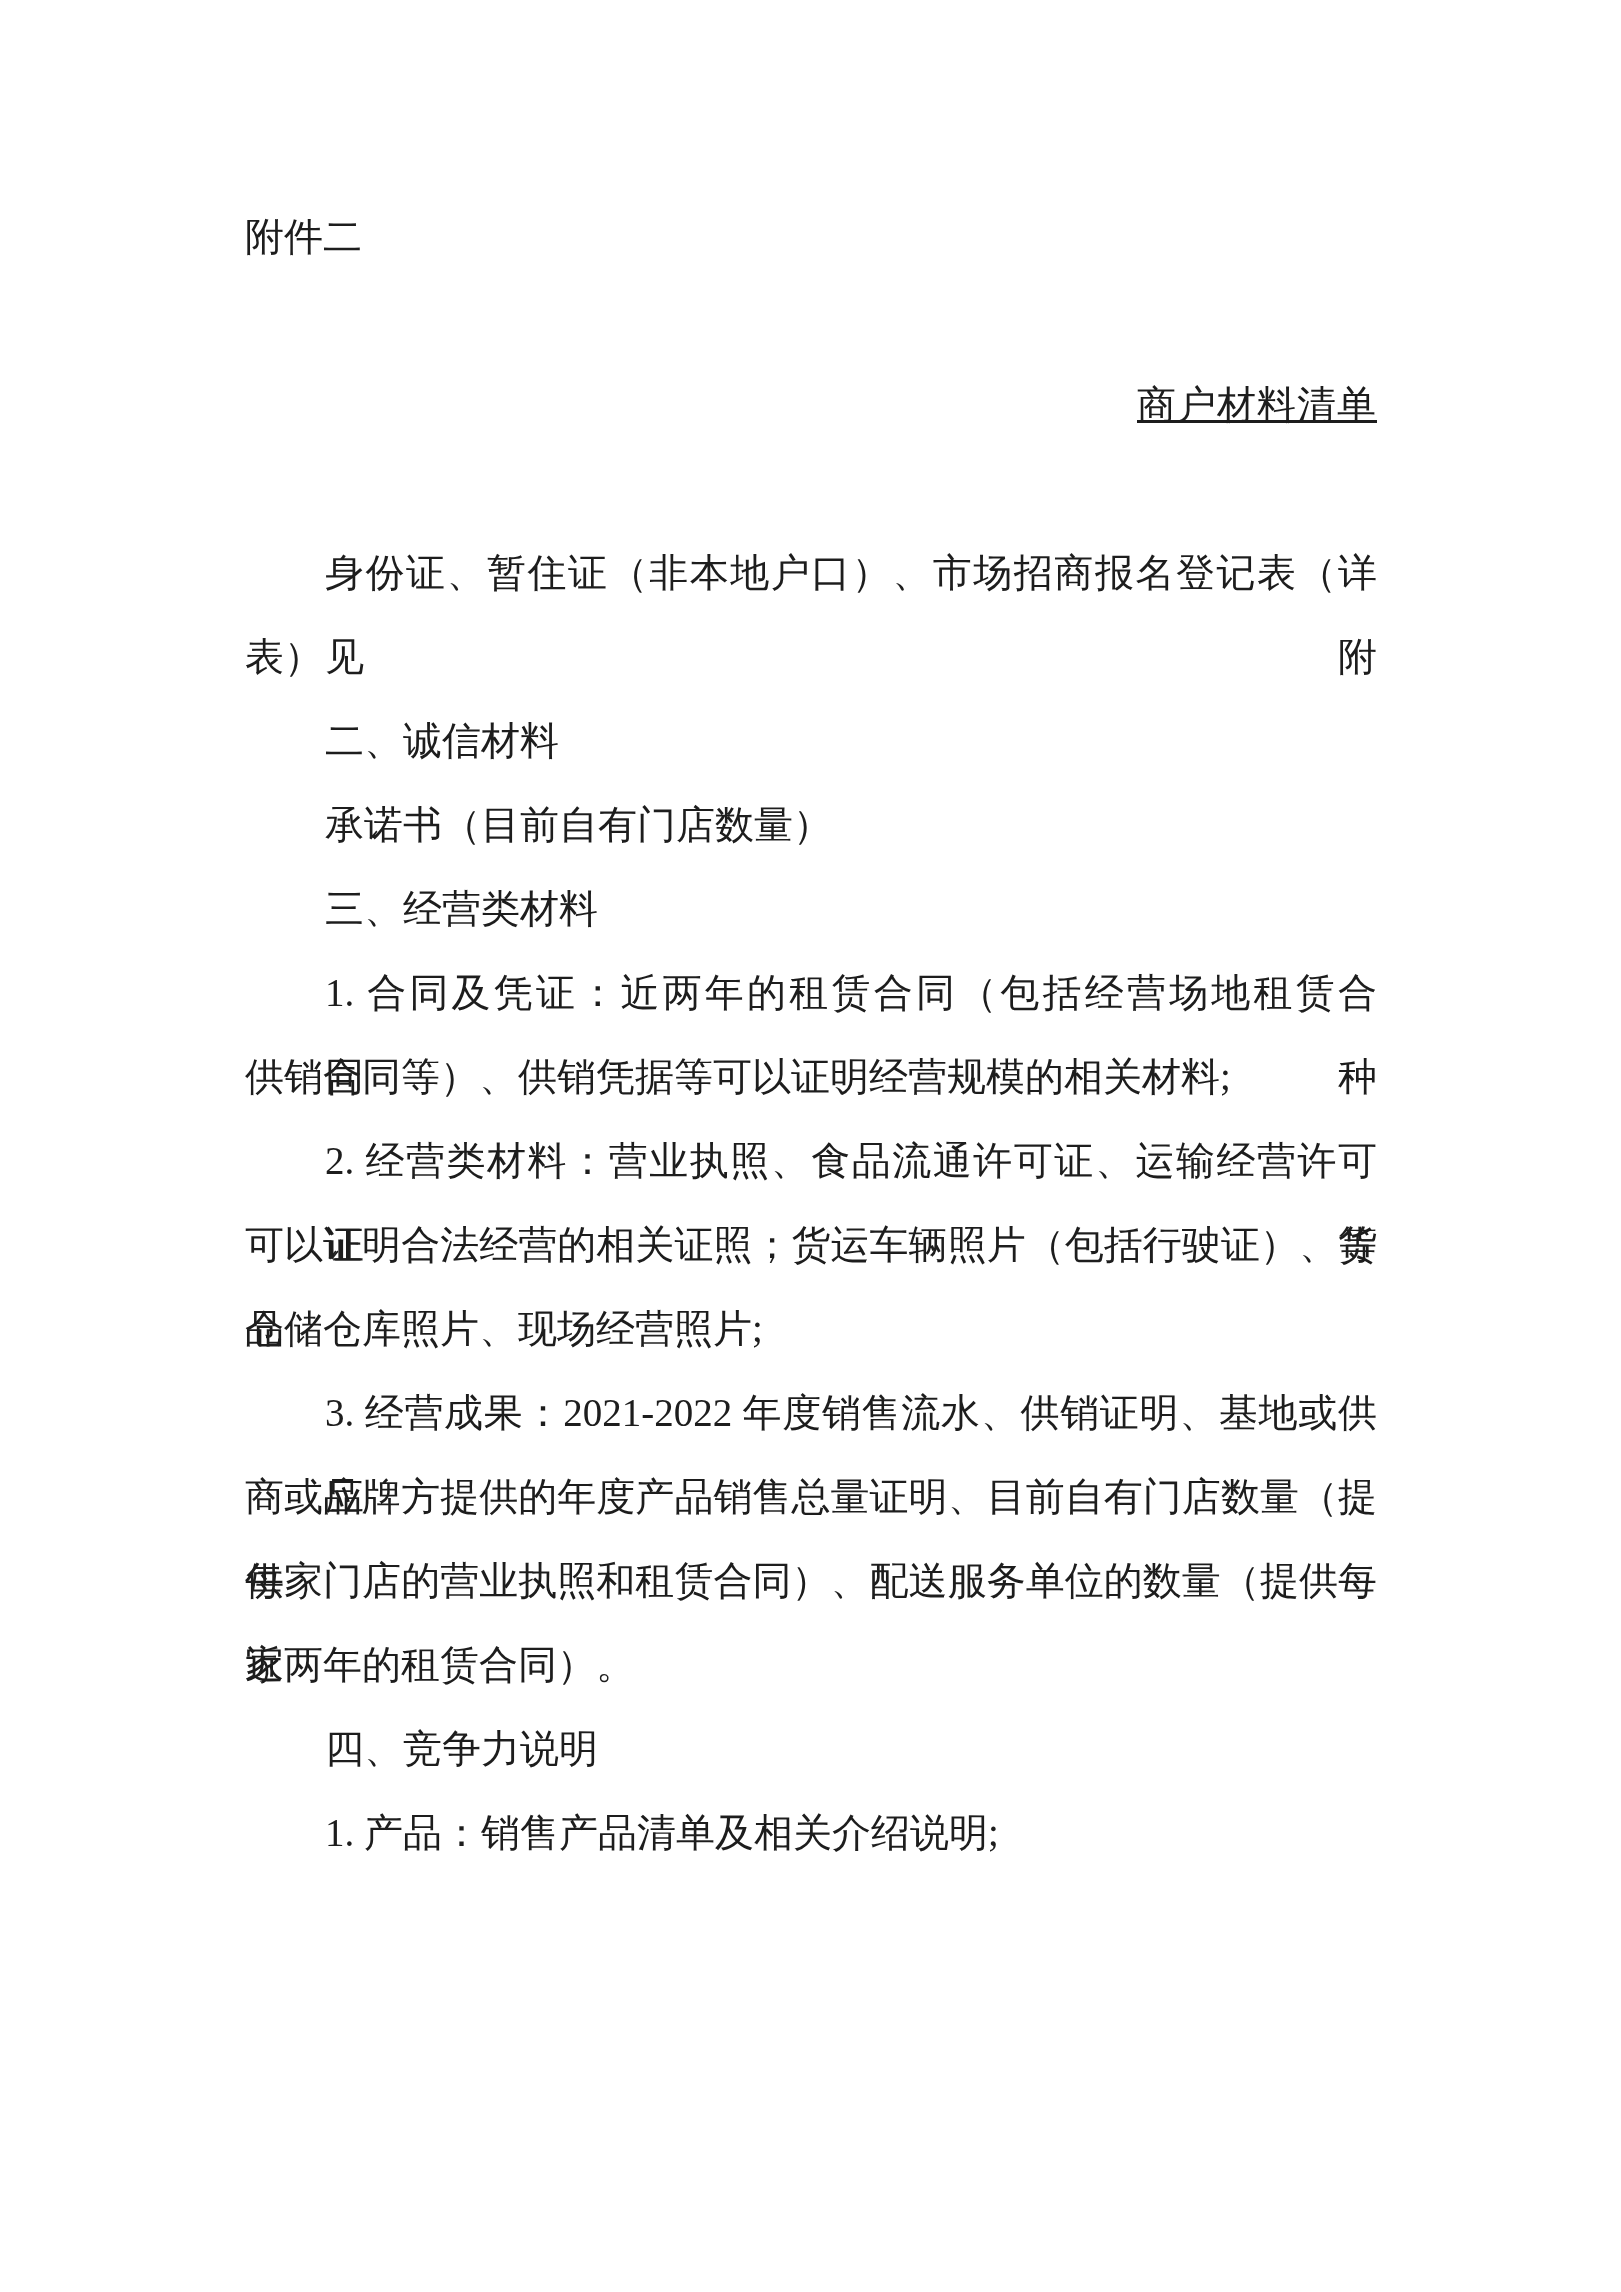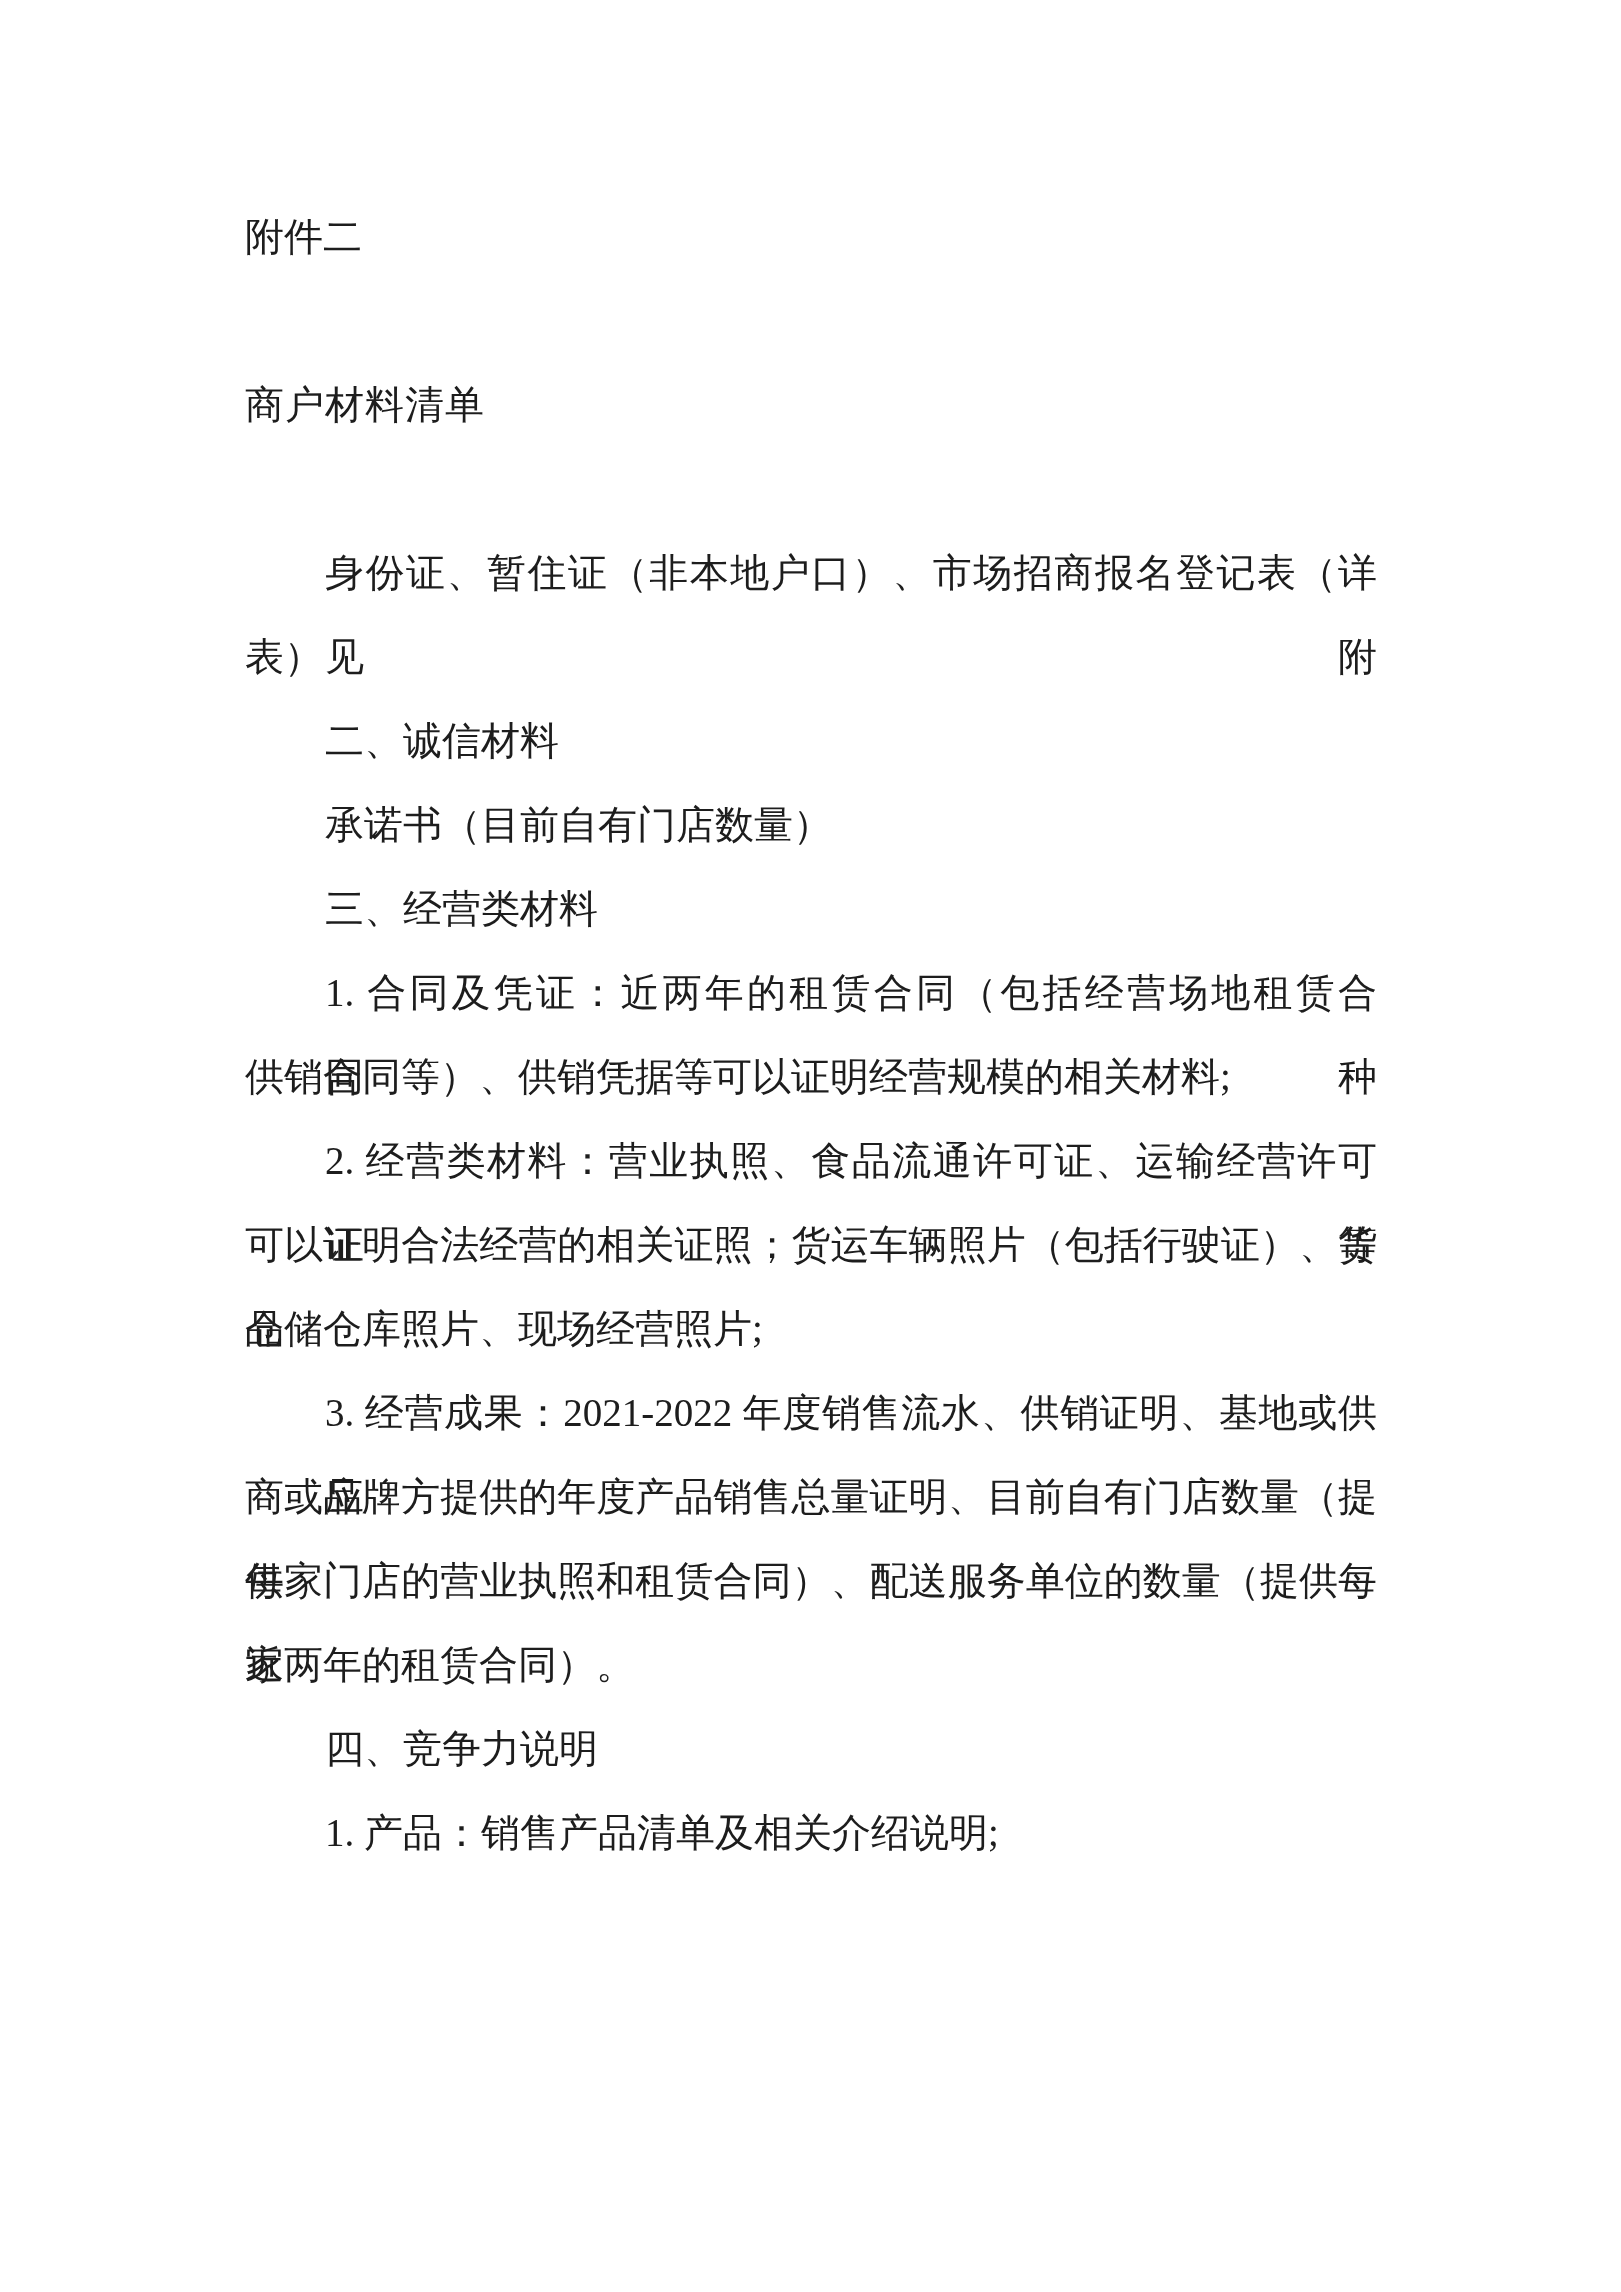--- a/index.html
+++ b/index.html
@@ -5,21 +5,21 @@
   html,body{margin:0;padding:0;background:#ffffff;}
   .page{
     width:1621px;height:2293px;background:#ffffff;overflow:hidden;
     font-family:"Liberation Serif","DejaVu Serif",serif;
     color:#1d1d1d;font-size:39px;font-weight:400;
   }
   .doc{padding:195px 244px 0 245px;}
   .line{height:84px;line-height:84px;}
   .line.blank{height:84px;}
   .line.label{text-align:left;}
-  .line.title{text-align:left;letter-spacing:1px;}
+  .line.title{text-align:right;letter-spacing:1px;text-decoration:underline;}
   .line.heading,.line.single,.line.first-fill{padding-left:80px;}
   .line.first-fill,.line.fill{text-align:justify;text-align-last:justify;}
   .line.end,.line.heading,.line.single,.line.label{text-align:left;}
 </style>
 </head>
 <body>
 
 <div class="page">
   <div class="doc">
       <div class="line label">附件二</div>

